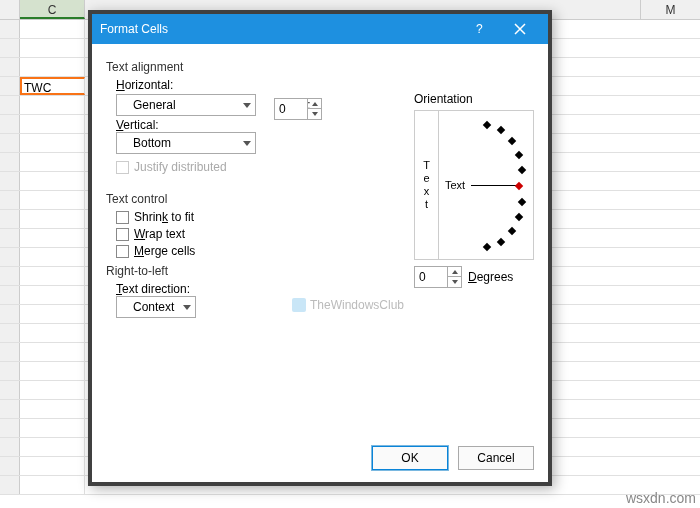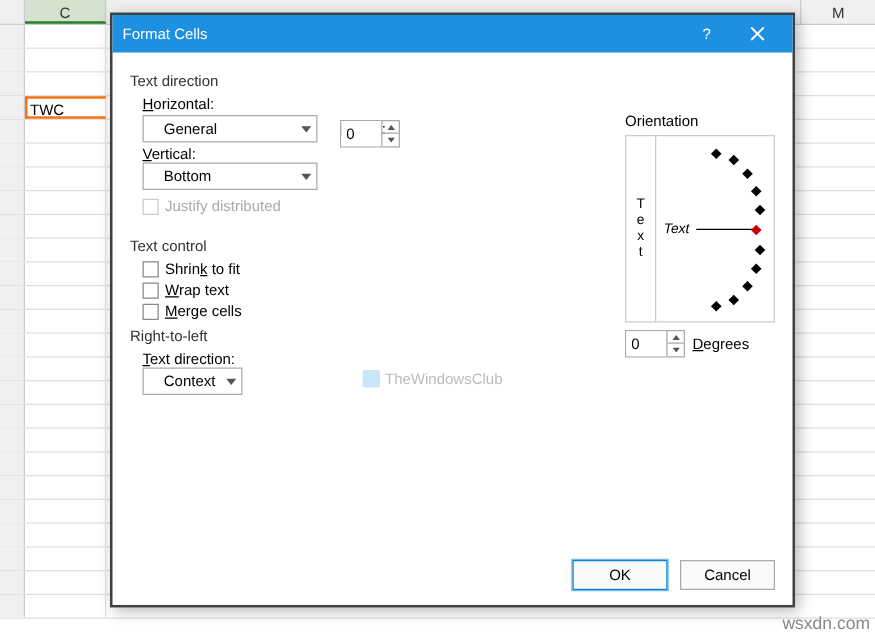--- a/index.html
+++ b/index.html
@@ -11,21 +11,21 @@
     .colhdr div { flex: none; width: 65px; border-right: 1px solid #ccc; text-align: center; line-height: 20px; color: #333; }
     .colhdr div:first-child { width: 20px; }
     .colhdr .sel { background: #d5e2ce; border-bottom: 2px solid #2a7d2a; }
     .gridrows .row { display: flex; height: 19px; border-bottom: 1px solid #e0e0e0; }
     .gridrows .row .rowhdr { width: 20px; background: #f0f0f0; border-right: 1px solid #ccc; }
     .gridrows .row .cell { width: 65px; border-right: 1px solid #e0e0e0; padding: 0 2px; line-height: 19px; }
     .activecell { border: 2px solid #f97316; }
     .rightcols { position: absolute; top: 0; right: 0; width: 60px; height: 20px; background: #f0f0f0; border-bottom:1px solid #ccc; text-align:center; line-height:20px; color:#333; border-left:1px solid #ccc;}
     
     
-    .dialog { position: absolute; left: 88px; top: 10px; width: 548px; height: 476px; background: #fff; border: 2px solid #404040; box-shadow: 3px 3px 12px rgba(0,0,0,.3); }
+    .dialog { position: absolute; left: 88px; top: 10px; width: 464px; height: 476px; background: #fff; border: 4px solid #404040; box-shadow: 3px 3px 12px rgba(0,0,0,.3); }
     .titlebar { height: 30px; background: #1e90e0; color: #fff; display: flex; align-items: center; padding: 0 8px; }
     .titlebar .title { flex: 1; font-size: 12px; }
     .titlebar .btn { width: 40px; height: 30px; display: flex; align-items: center; justify-content: center; color: #fff; cursor: pointer; }
     .titlebar .help svg, .titlebar .close svg { width: 12px; height: 12px; }
     
     .dlgbody { padding: 10px 14px; position: relative; height: calc(100% - 30px); }
     
     .tabs { display: flex; border-bottom: 1px solid #ccc; margin-bottom: 8px; }
     .tab { padding: 5px 12px; cursor: pointer; color: #333; }
     .tab.active { border: 1px solid #ccc; border-bottom: 1px solid #fff; margin-bottom: -1px; background: #fff; }
@@ -51,21 +51,21 @@
     
     .chk { display: flex; align-items: center; margin: 3px 0; cursor: pointer; }
     .chk .box { width: 13px; height: 13px; border: 1px solid #888; margin-right: 5px; }
     .chk.disabled { color: #aaa; }
     .chk.disabled .box { border-color: #ccc; }
     
     .orient-group { position: absolute; right: 14px; top: 48px; width: 120px; }
     .orient-box { border: 1px solid #ccc; height: 150px; display: flex; margin-top: 4px; }
     .orient-vert { width: 24px; border-right: 1px solid #ccc; display: flex; flex-direction: column; align-items: center; justify-content: center; gap: 2px; }
     .orient-vert span { font-size: 11px; line-height: 1; }
-    .orient-dial { flex: 1; position: relative; font-style: italic; }
+    .orient-dial { flex: 1; position: relative; }
     .orient-dial .lbl { position: absolute; left: 6px; top: 50%; transform: translateY(-50%); font-size: 11px; }
     .orient-dial .dot { position: absolute; width: 6px; height: 6px; background: #000; transform: translate(-50%,-50%) rotate(45deg); }
     .orient-dial .ptr { position: absolute; width: 6px; height: 6px; background: #c00; transform: translate(-50%,-50%) rotate(45deg); }
     .orient-dial .line { position: absolute; height: 1px; background: #000; left: 32px; top: 50%; width: 46px; }
     .orient-deg { margin-top: 6px; display: flex; align-items: center; gap: 6px; }
     
     .watermark { position: absolute; left: 200px; top: 254px; display: flex; align-items: center; gap: 4px; color: #bbb; font-size: 13px; }
     .watermark .wm-icon { width: 14px; height: 14px; background: #c9e6f7; border-radius: 2px; }
     
     .dlg-footer { position: absolute; right: 14px; bottom: 12px; display: flex; gap: 10px; }
@@ -196,21 +196,21 @@
         </svg>
     </div>
     <div class="btn close">
       <svg viewBox="0 0 12 12">
           <path d="M1 1 L11 11 M11 1 L1 11" stroke="#fff" stroke-width="1.5"></path>
         </svg>
     </div>
   </div>
   <div class="dlgbody">
 
-    <div class="section-label">Text direction</div>
+    <div class="section-label">Text alignment</div>
     <div class="indent">
       <div><span class="mnemonic">H</span><span>orizontal:</span></div>
       <div class="formrow">
         <div class="combo-wrap wide"><select><option>General</option></select></div>
         <span style="margin-left:18px"><span class="mnemonic">I</span>ndent:</span>
       </div>
       <div class="formrow" style="align-items:flex-start">
         <div style="width:158px">
           <div><span class="mnemonic">V</span>ertical:</div>
           <div class="combo-wrap wide"><select><option>Bottom</option></select></div>

